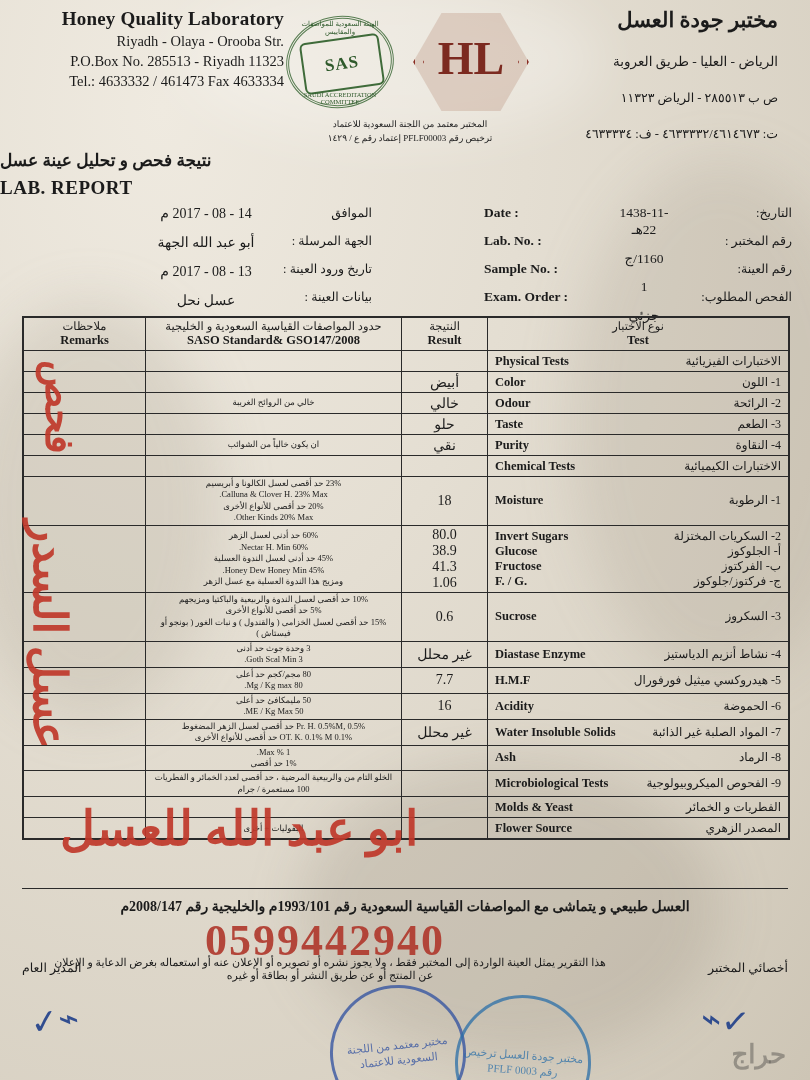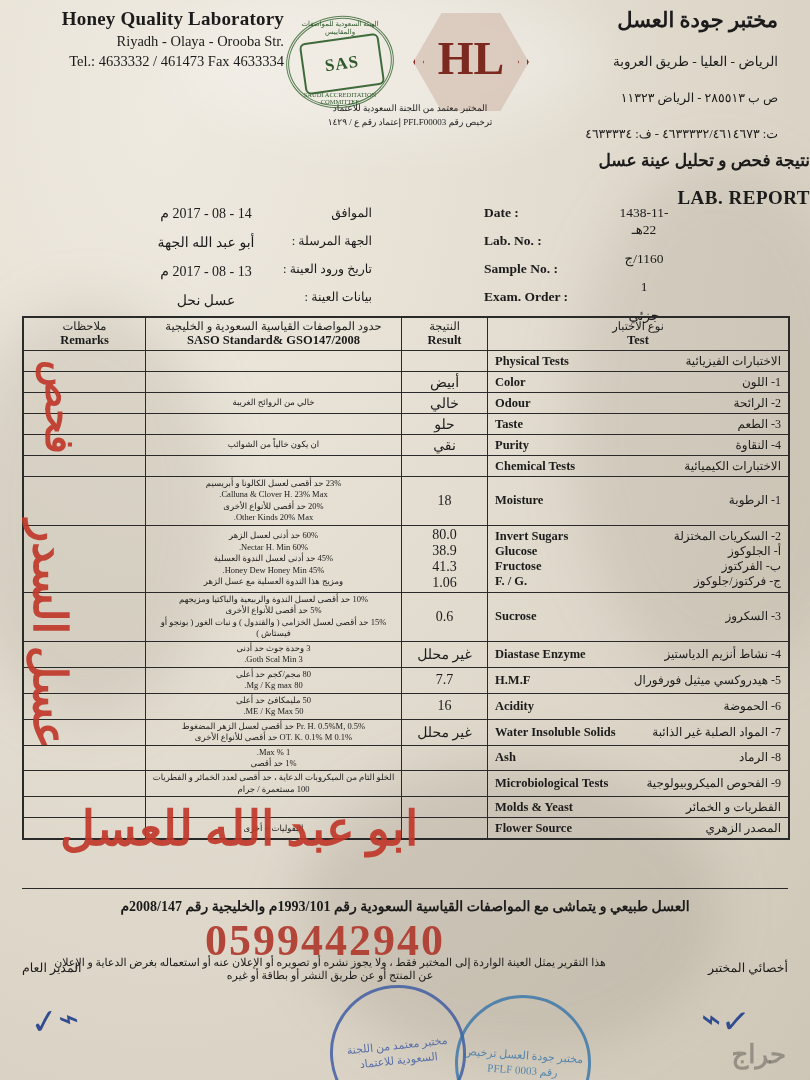--- a/index.html
+++ b/index.html
@@ -53,26 +53,26 @@
     background:rgba(170,120,95,.25);
   }
   .seal-hl .hex2{
     position:absolute;left:10px;top:9px;right:10px;bottom:9px;border:2px solid #8a2b22;
     clip-path:polygon(25% 3%,75% 3%,99% 50%,75% 97%,25% 97%,1% 50%);
   }
   .seal-hl .glyph{
     position:absolute;left:0;right:0;top:22px;text-align:center;font-size:46px;font-weight:bold;color:#7c2a20;
     font-family:"Liberation Serif",serif;
   }
-  .hdr-note{position:absolute;left:260px;top:102px;width:300px;text-align:center;direction:rtl;font-size:9px;color:#222;line-height:1.5;}
-
-  
-  .title{position:absolute;left:0;top:150px;width:810px;text-align:right;}
+  .hdr-note{position:absolute;left:260px;top:118px;width:300px;text-align:center;direction:rtl;font-size:9px;color:#222;line-height:1.5;}
+
+  
+  .title{position:absolute;left:0;top:150px;width:810px;text-align:left;}
   .title .ar{font-size:17px;direction:rtl;font-weight:bold;}
-  .title .en{font-size:19px;font-weight:bold;letter-spacing:.5px;margin-top:16px;}
+  .title .en{font-size:19px;font-weight:bold;letter-spacing:.5px;margin-top:6px;}
 
   
   .info{position:absolute;left:18px;top:203px;width:774px;height:104px;}
   .col{position:absolute;}
 
   .c-right{right:0;top:2px;width:108px;text-align:right;direction:rtl;}
   .c-right div{margin-bottom:12px;font-size:12.5px;}
   .c-vals{right:112px;top:2px;width:72px;text-align:center;direction:rtl;}
   .c-vals div{margin-bottom:12px;font-size:13.5px;}
   .c-en{right:190px;top:2px;width:118px;text-align:left;}
@@ -136,20 +136,21 @@
 <div id="sheet">
   <div class="blotch b1"></div>
   <div class="blotch b2"></div>
   <div class="blotch b3"></div>
   <div class="blotch b4"></div>
 
   <div class="hdr">
     <div class="hdr-left">
       <div class="name">Honey Quality Laboratory</div>
       <div class="line">Riyadh - Olaya - Orooba Str.</div>
+      <div class="line">P.O.Box No. 285513 - Riyadh 11323</div>
       <div class="line">Tel.: 4633332 / 461473 Fax 4633334</div>
     </div>
 
     <div class="seal seal-sas">
       <div class="ring"></div>
       <div class="arc">الهيئة السعودية للمواصفات والمقاييس</div>
       <div class="inner">SAS</div>
       <div class="arcb">SAUDI ACCREDITATION COMMITTEE</div>
     </div>
 
@@ -171,20 +172,26 @@
       <div>ترخيص رقم PFLF00003 إعتماد رقم ع / ١٤٢٩</div>
     </div>
   </div>
 
   <div class="title">
     <div class="ar">نتيجة فحص و تحليل عينة عسل</div>
     <div class="en">LAB. REPORT</div>
   </div>
 
   <div class="info">
+    <div class="col c-right">
+      <div>التاريخ:</div>
+      <div>رقم المختبر :</div>
+      <div>رقم العينة:</div>
+      <div>الفحص المطلوب:</div>
+    </div>
 
     <div class="col c-vals">
       <div>1438-11-22هـ</div>
       <div>1160/ج</div>
       <div>1</div>
       <div>جزئي</div>
     </div>
 
     <div class="col c-en">
       <div>Date :</div>
@@ -458,21 +465,21 @@
             <td class="c-test">
               <div class="testrow">
                 <span class="t-en">Ash</span>
                 <span class="t-ar">8- الرماد</span>
               </div>
             </td>
           </tr>
           <tr>
             <td class="rem">&nbsp;</td>
             <td class="std">
-              <div class="ar">الخلو التام من الميكروبات الدعاية ، حد أقصى لعدد الخمائر و الفطريات 100 مستعمرة / جرام</div>
+              <div class="ar">الخلو التام من والربيعية المرضية ، حد أقصى لعدد الخمائر و الفطريات 100 مستعمرة / جرام</div>
             </td>
             <td class="result">&nbsp;</td>
             <td class="c-test">
               <div class="testrow">
                 <span class="t-en">Microbiological Tests</span>
                 <span class="t-ar">9- الفحوص الميكروبيولوجية</span>
               </div>
             </td>
           </tr>
           <tr>

